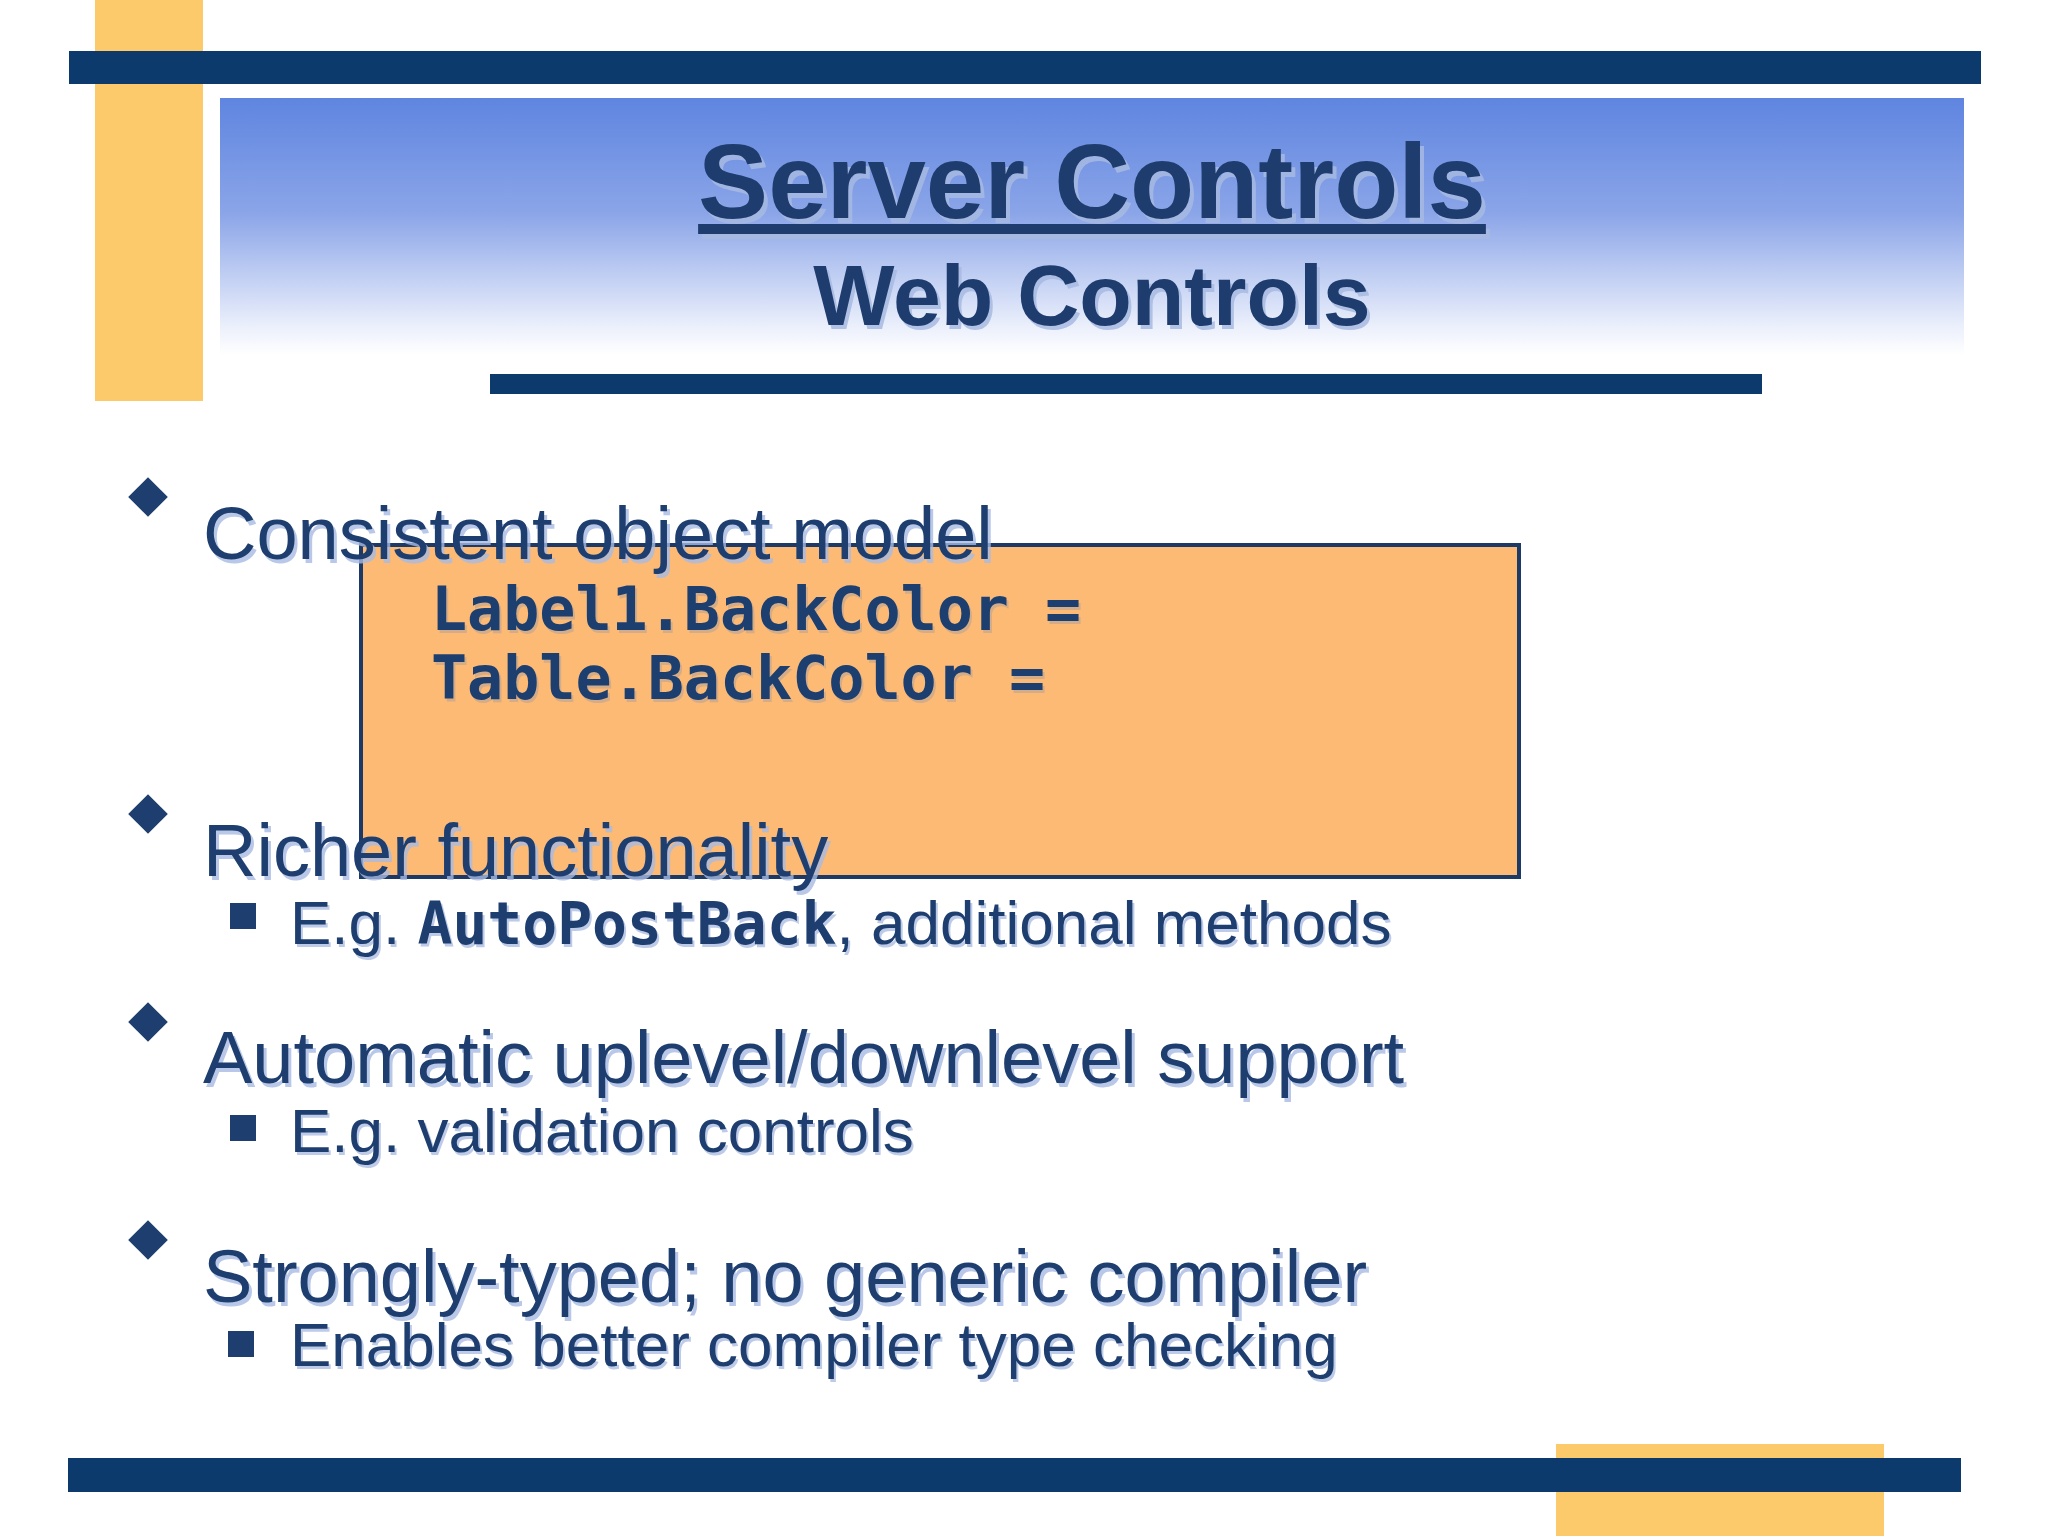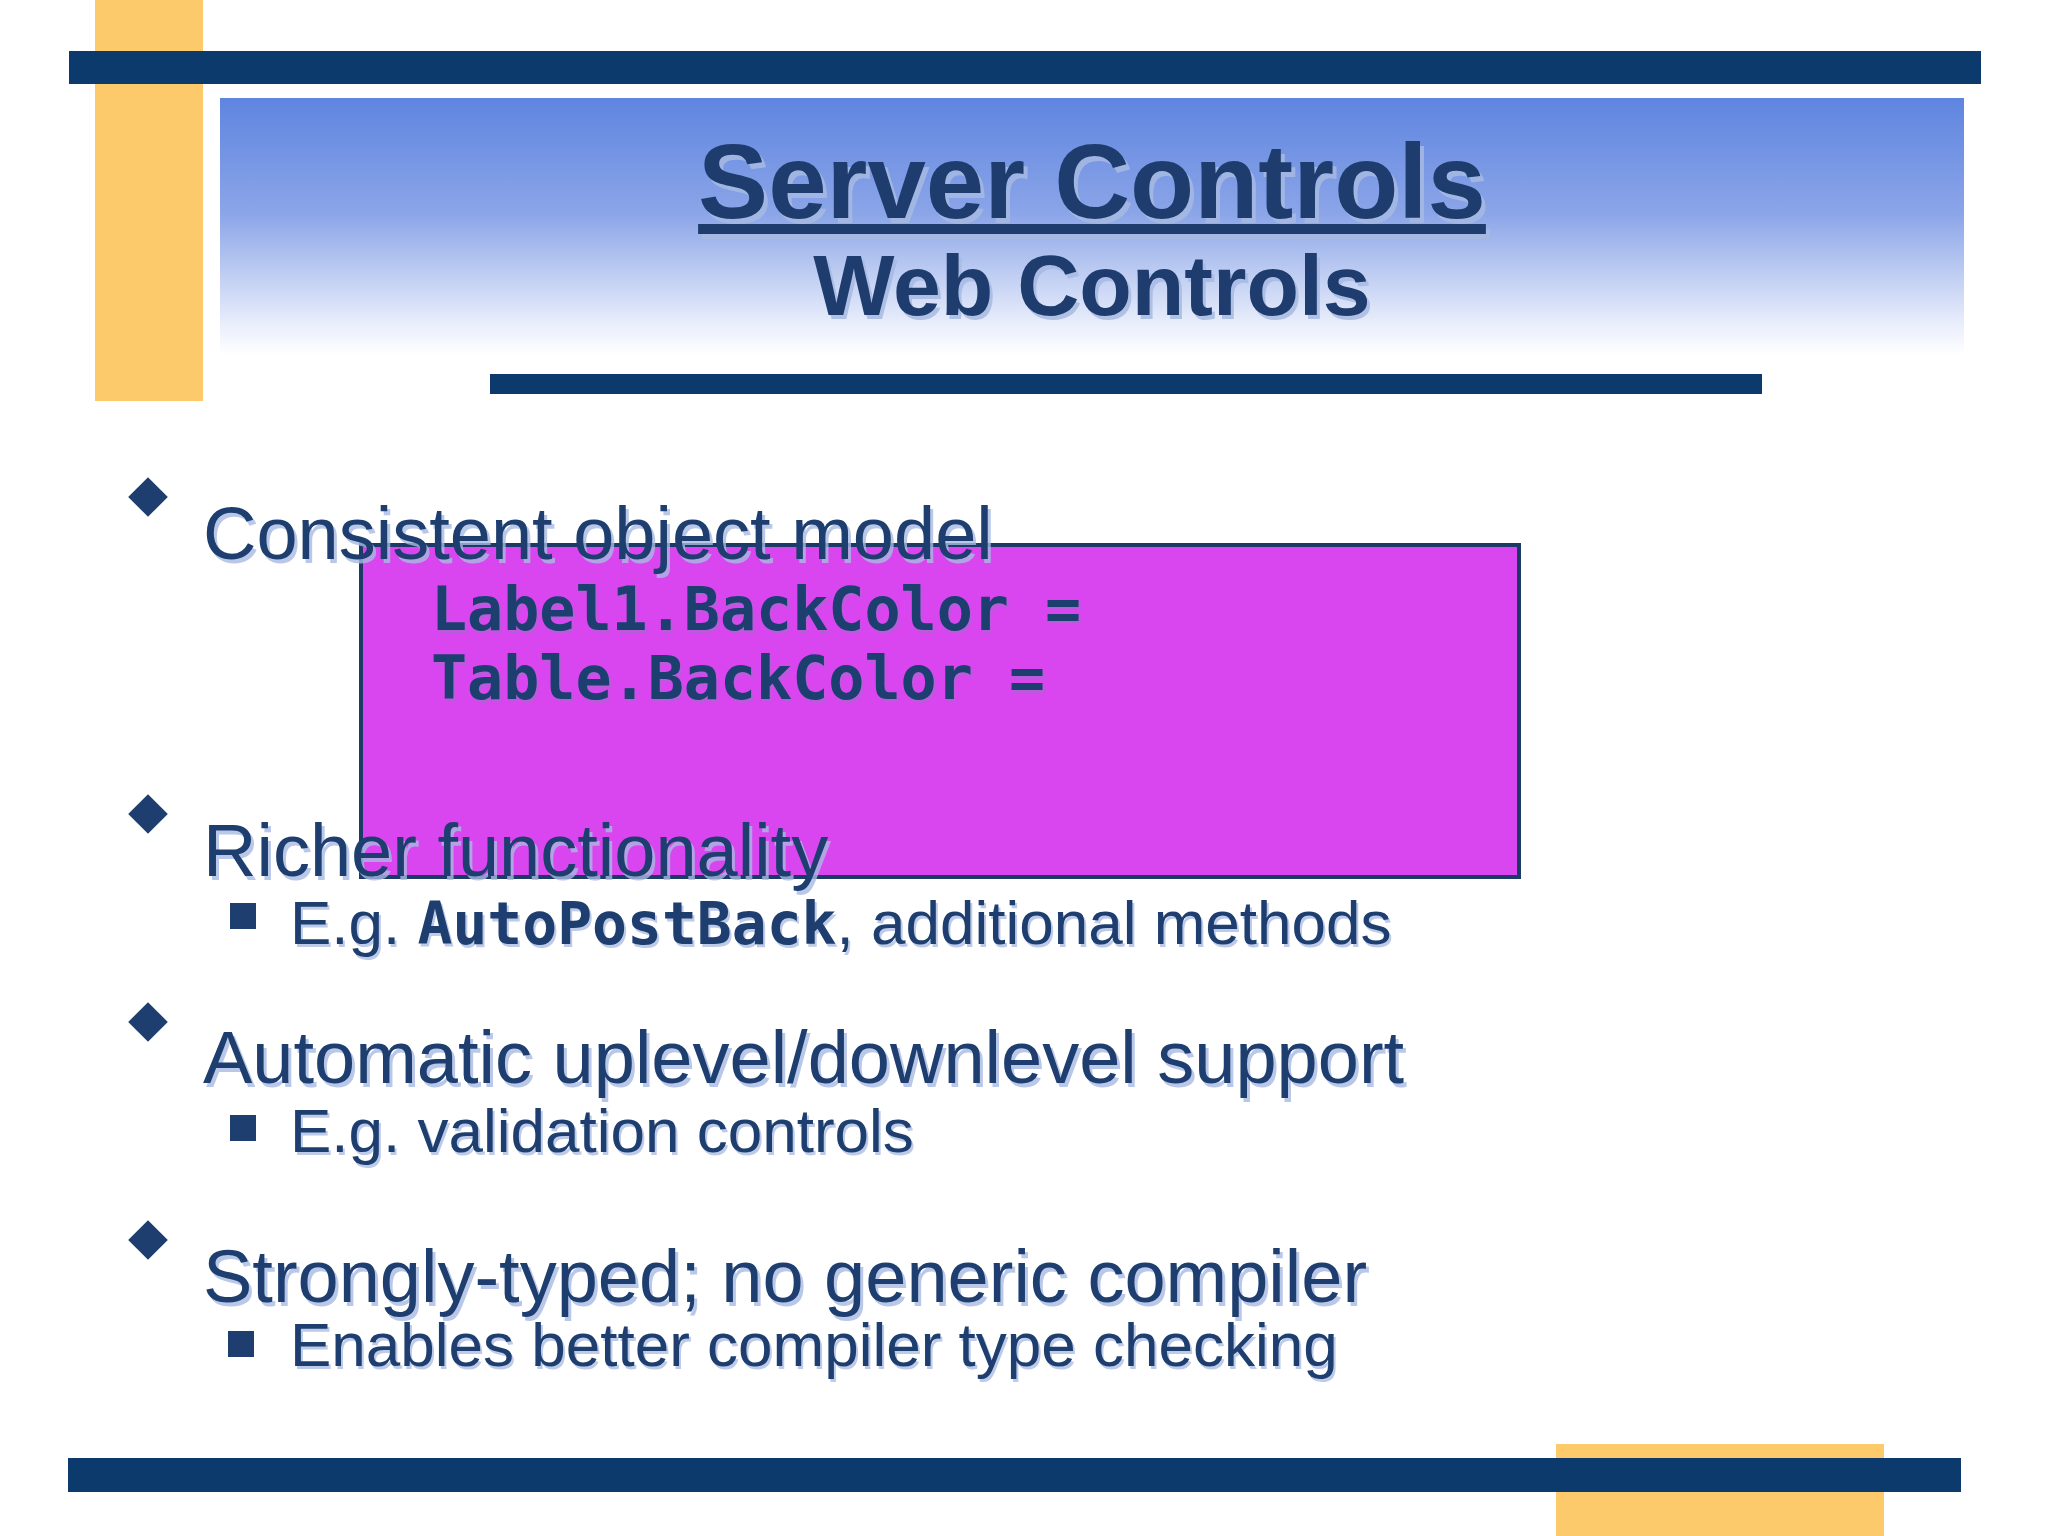--- a/index.html
+++ b/index.html
@@ -23,21 +23,21 @@
   .bottom-bar{left:68px;top:1458px;width:1893px;height:34px;background:#0d3a6d;z-index:2;}
 
   
   .slide-title{
     position:relative;margin-top:30px;
     font-size:105px;line-height:108px;font-weight:bold;color:#1e3d6e;
     text-shadow:4px 5px 0 rgba(167,186,226,0.85);
     text-decoration:underline;
   }
   .slide-subtitle{
-    position:relative;margin-top:4px;
+    position:relative;margin-top:14px;
     font-size:86px;line-height:90px;font-weight:bold;color:#1e3d6e;
     text-shadow:3px 4px 0 rgba(167,186,226,0.85);
   }
 
   
   .diamond{
     width:28px;height:28px;background:#1d3e6e;transform:rotate(45deg);z-index:4;
   }
   .sq{
     width:26px;height:26px;background:#1d3e6e;z-index:4;
@@ -52,21 +52,21 @@
     text-shadow:2px 3px 0 rgba(167,186,226,0.75);
   }
   .mono-inline{
     font-family:"DejaVu Sans Mono", monospace;
     font-size:58px;font-weight:bold;
   }
 
   
   .code-box{
     left:359px;top:543px;width:1162px;height:336px;z-index:2;
-    background:#d946ef;border:4px solid #1d3a66;box-sizing:border-box;
+    background:#fdba74;border:4px solid #1d3a66;box-sizing:border-box;
     padding:28px 0 0 68px;
   }
   .code-line{
     font-family:"DejaVu Sans Mono", monospace;
     font-size:60px;line-height:69px;font-weight:bold;color:#1d3f70;
     white-space:pre;
     text-shadow:2px 3px 0 rgba(120,140,180,0.3);
   }
 </style>
 </head>

